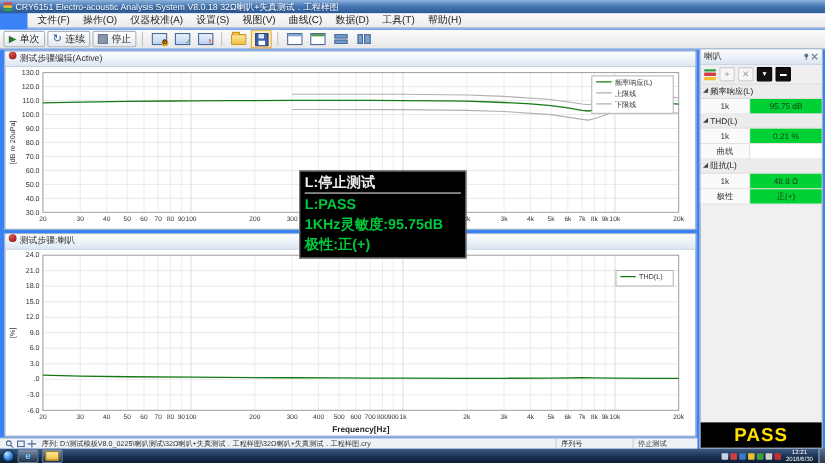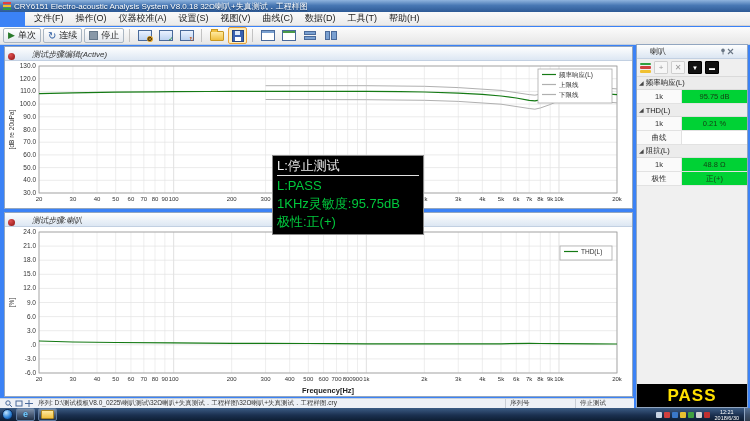--- a/index.html
+++ b/index.html
@@ -35,31 +35,31 @@
   .win-ico .bar{position:absolute;left:0;top:0;right:0;height:2px;background:#7aa0d0;}
   .split-h{width:12px;height:9px;display:flex;flex-direction:column;gap:1px;}
   .split-h div{flex:1;background:#7aa0d0;border:1px solid #4a6a9a;}
   .split-v{width:12px;height:9px;display:flex;gap:1px;}
   .split-v div{flex:1;background:#7aa0d0;border:1px solid #4a6a9a;}
 
   
   .panel{position:absolute;background:#fff;border:1px solid #92a6c0;box-sizing:border-box;}
   .panel-top{left:4px;top:46px;width:629px;height:163px;}
   .panel-bottom{left:4px;top:212px;width:629px;height:185px;}
-  .panel-header{height:13px;background:linear-gradient(#fdfefe,#dde7f3);border-bottom:1px solid #c2d0e2;display:flex;align-items:flex-end;gap:17px;padding-left:3px;font-size:8px;color:#333;font-style:italic;}
+  .panel-header{height:13px;background:linear-gradient(#fdfefe,#dde7f3);border-bottom:1px solid #c2d0e2;display:flex;align-items:flex-start;gap:3px;padding-left:3px;font-size:8px;color:#333;}
   .panel-dot{width:7px;height:7px;border-radius:50%;background:radial-gradient(circle at 35% 30%,#e05050,#8a1010);}
 
   
   .overlay{position:absolute;left:272px;top:155px;width:152px;background:#000;border:1px solid #8a8a8a;padding:1px 4px 3px 4px;z-index:20;box-sizing:border-box;}
-  .overlay .ln{font-size:13px;font-weight:normal;line-height:18px;color:#00c83c;white-space:nowrap;}
+  .overlay .ln{font-size:13px;font-weight:bold;line-height:18px;color:#00c83c;white-space:nowrap;}
   .overlay .ln.first{color:#ededed;border-bottom:1px solid #e0e0e0;margin-bottom:1px;}
 
   
   .sidebar{position:absolute;left:636px;top:44px;width:112px;height:364px;background:#f0f0f0;border:1px solid #92a6c0;box-sizing:border-box;}
-  .sb-header{height:13px;background:linear-gradient(#fdfefe,#dce6f2);border-bottom:1px solid #c2d0e2;display:flex;align-items:center;font-size:8px;color:#333;padding:0 13px;}
+  .sb-header{height:13px;background:linear-gradient(#fdfefe,#dce6f2);border-bottom:1px solid #c2d0e2;display:flex;align-items:center;font-size:8px;color:#333;padding:0 3px;}
   .sb-header .sp{flex:1;}
   .sb-tools{height:17px;background:#efefef;border-bottom:1px solid #dadada;display:flex;align-items:center;gap:3px;padding:0 3px;}
   .sb-tbtn{width:12px;height:11px;display:flex;align-items:center;justify-content:center;font-size:8px;color:#9a9a9a;border:1px solid #cfcfcf;background:#f6f6f6;border-radius:1px;}
   .sb-tbtn.black{background:#111;color:#fff;border-color:#000;font-size:6px;}
   .layers{width:11px;height:10px;display:flex;flex-direction:column;gap:1px;}
   .layers div{flex:1;border-radius:1px;}
   .sec-row{height:12px;background:#ececec;border-bottom:1px solid #dcdcdc;display:flex;align-items:center;gap:2px;padding-left:2px;font-size:7.5px;color:#222;}
   .sec-row .exp{font-size:6px;color:#444;line-height:6px;}
   .param-row{height:13px;display:flex;border-bottom:1px solid #e2e2e2;}
   .param-row .pname{width:44px;background:#fafafa;font-size:7.5px;color:#333;display:flex;align-items:center;justify-content:center;border-right:1px solid #e2e2e2;}

